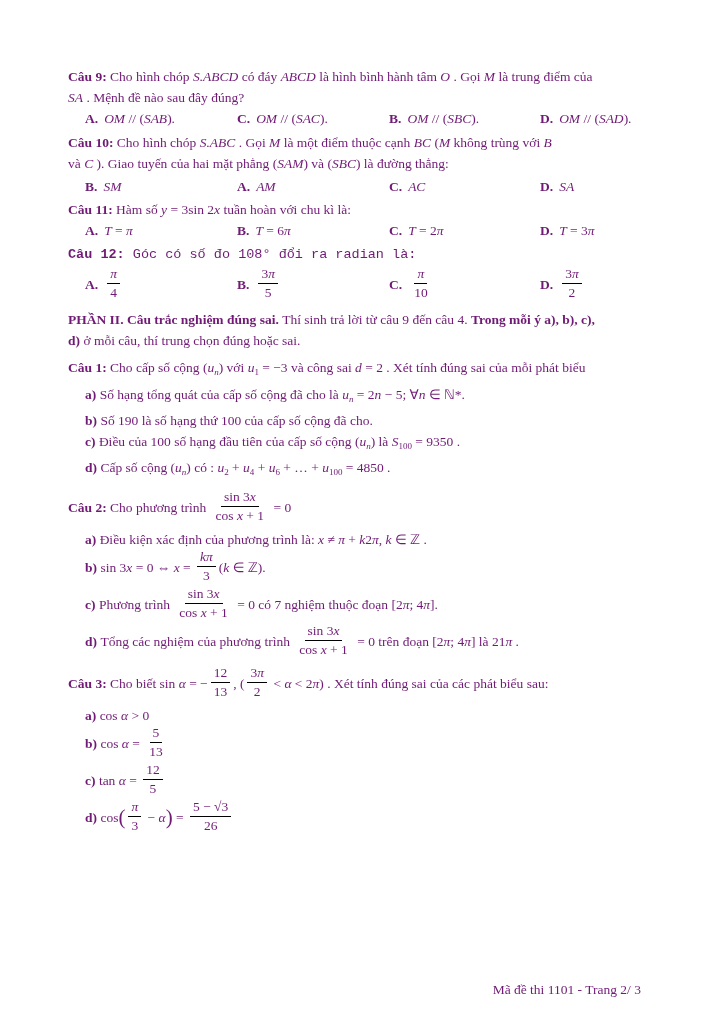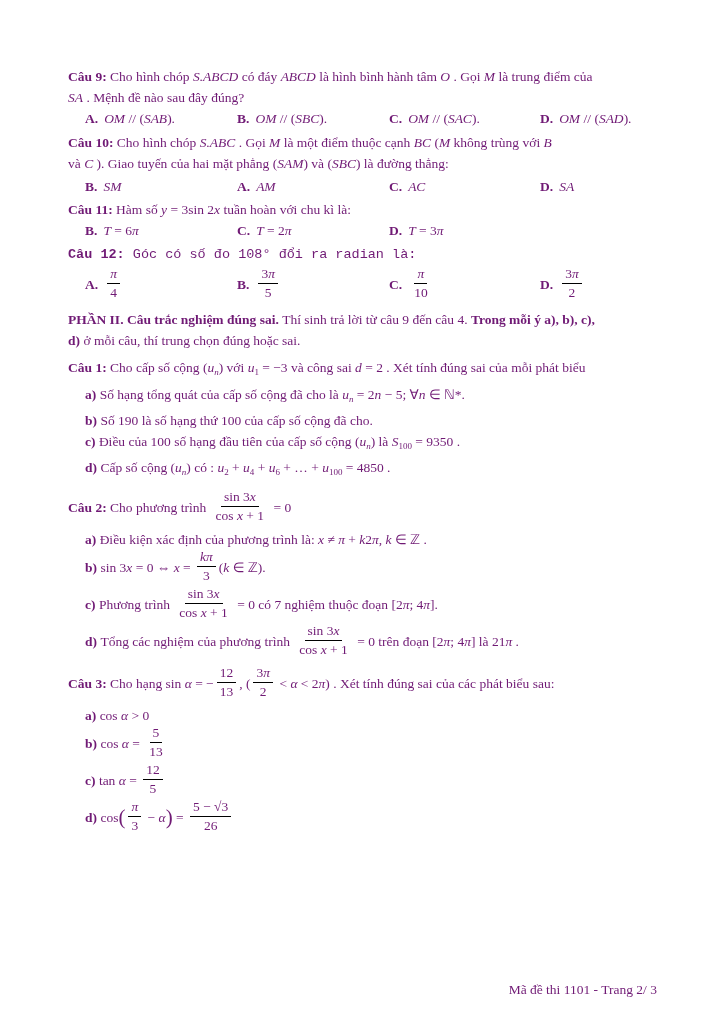--- a/index.html
+++ b/index.html
@@ -16,45 +16,46 @@
   .bp{display:inline-block;font-size:21px;line-height:18px;vertical-align:middle;position:relative;top:-2px;}
   .frac{
     display:inline-flex;flex-direction:column;align-items:center;text-align:center;
     vertical-align:middle;margin:1px 3px;position:relative;top:-2px;line-height:16px;
   }
   .frac .num{display:block;padding:0 3px 1px;border-bottom:1px solid #000;}
   .frac .den{display:block;padding:1px 3px 0;}
   .opts{display:grid;grid-template-columns:152px 152px 151px 1fr;padding-left:17px;align-items:start;}
   .opt{line-height:21px;}
   .optlab{font-weight:bold;padding-right:6px;}
-  .footer{position:absolute;right:68px;bottom:36px;line-height:21px;}
+  .footer{position:absolute;right:84px;bottom:36px;line-height:21px;}
 </style>
 </head>
 <body>
 
 <div class="page">
   <div class="content" id="doc-content">
       <div class="line"><span class="bd">Câu 9: </span><span>Cho hình chóp </span><span class="it">S.ABCD</span><span> có đáy </span><span class="it">ABCD</span><span> là hình bình hành tâm </span><span class="it">O</span><span> . Gọi </span><span class="it">M</span><span> là trung điểm của</span></div>
       <div class="line"><span class="it">SA</span><span> . Mệnh đề nào sau đây đúng?</span></div>
       <div class="opts">
         <div class="opt"><span class="optlab">A.</span><span class="it">OM</span><span> // (</span><span class="it">SAB</span><span>).</span></div>
+        <div class="opt"><span class="optlab">C.</span><span class="it">OM</span><span> // (</span><span class="it">SAC</span><span>).</span></div>
         <div class="opt"><span class="optlab">B.</span><span class="it">OM</span><span> // (</span><span class="it">SBC</span><span>).</span></div>
-        <div class="opt"><span class="optlab">C.</span><span class="it">OM</span><span> // (</span><span class="it">SAC</span><span>).</span></div>
         <div class="opt"><span class="optlab">D.</span><span class="it">OM</span><span> // (</span><span class="it">SAD</span><span>).</span></div>
       </div>
       <div class="line" style="margin-top: 3px;"><span class="bd">Câu 10: </span><span>Cho hình chóp </span><span class="it">S.ABC</span><span> . Gọi </span><span class="it">M</span><span> là một điểm thuộc cạnh </span><span class="it">BC</span><span> (</span><span class="it">M</span><span> không trùng với </span><span class="it">B</span></div>
       <div class="line"><span> và </span><span class="it">C</span><span> ). Giao tuyến của hai mặt phẳng (</span><span class="it">SAM</span><span>) và (</span><span class="it">SBC</span><span>) là đường thẳng:</span></div>
       <div class="opts" style="margin-top: 2px;">
         <div class="opt"><span class="optlab">B.</span><span class="it">SM</span></div>
         <div class="opt"><span class="optlab">A.</span><span class="it">AM</span></div>
         <div class="opt"><span class="optlab">C.</span><span class="it">AC</span></div>
         <div class="opt"><span class="optlab">D.</span><span class="it">SA</span></div>
       </div>
       <div class="line" style="margin-top: 2px;"><span class="bd">Câu 11: </span><span>Hàm số </span><span class="it">y</span><span> = 3sin 2</span><span class="it">x</span><span> tuần hoàn với chu kì là:</span></div>
       <div class="opts">
+        <div class="opt"><span class="optlab">A.</span><span class="it">T</span><span> = </span><span class="it">π</span></div>
         <div class="opt"><span class="optlab">B.</span><span class="it">T</span><span> = 6</span><span class="it">π</span></div>
         <div class="opt"><span class="optlab">C.</span><span class="it">T</span><span> = 2</span><span class="it">π</span></div>
         <div class="opt"><span class="optlab">D.</span><span class="it">T</span><span> = 3</span><span class="it">π</span></div>
       </div>
       <div class="line" style="margin-top: 3px; font-family: Liberation Mono, monospace;"><span class="bd">Câu 12: </span><span>Góc có số đo 108° đổi ra radian là:</span></div>
       <div class="opts" style="margin-top: 2px;">
         <div class="opt"><span class="optlab">A.</span><span class="frac">
             <span class="num"><span class="it">π</span></span>
             <span class="den"><span>4</span></span>
           </span></div>
@@ -88,21 +89,21 @@
           <span class="den"><span>3</span></span>
         </span><span>(</span><span class="it">k</span><span> ∈ ℤ).</span></div>
       <div class="line ind"><span class="bd">c) </span><span>Phương trình </span><span class="frac">
           <span class="num"><span>sin 3</span><span class="it">x</span></span>
           <span class="den"><span>cos </span><span class="it">x</span><span> + 1</span></span>
         </span><span> = 0 có 7 nghiệm thuộc đoạn [2</span><span class="it">π</span><span>; 4</span><span class="it">π</span><span>].</span></div>
       <div class="line ind"><span class="bd">d) </span><span>Tổng các nghiệm của phương trình </span><span class="frac">
           <span class="num"><span>sin 3</span><span class="it">x</span></span>
           <span class="den"><span>cos </span><span class="it">x</span><span> + 1</span></span>
         </span><span> = 0 trên đoạn [2</span><span class="it">π</span><span>; 4</span><span class="it">π</span><span>] là 21</span><span class="it">π</span><span> .</span></div>
-      <div class="line" style="margin-top: 5px;"><span class="bd">Câu 3: </span><span>Cho hạng sin </span><span class="it">α</span><span> = −</span><span class="frac">
+      <div class="line" style="margin-top: 5px;"><span class="bd">Câu 3: </span><span>Cho biết sin </span><span class="it">α</span><span> = −</span><span class="frac">
           <span class="num"><span>12</span></span>
           <span class="den"><span>13</span></span>
         </span><span>, (</span><span class="frac">
           <span class="num"><span>3</span><span class="it">π</span></span>
           <span class="den"><span>2</span></span>
         </span><span> &lt; </span><span class="it">α</span><span> &lt; 2</span><span class="it">π</span><span>) . Xét tính đúng sai của các phát biểu sau:</span></div>
       <div class="line ind" style="margin-top: 2px;"><span class="bd">a) </span><span>cos </span><span class="it">α</span><span> &gt; 0</span></div>
       <div class="line ind"><span class="bd">b) </span><span>cos </span><span class="it">α</span><span> = </span><span class="frac">
           <span class="num"><span>5</span></span>
           <span class="den"><span>13</span></span>

